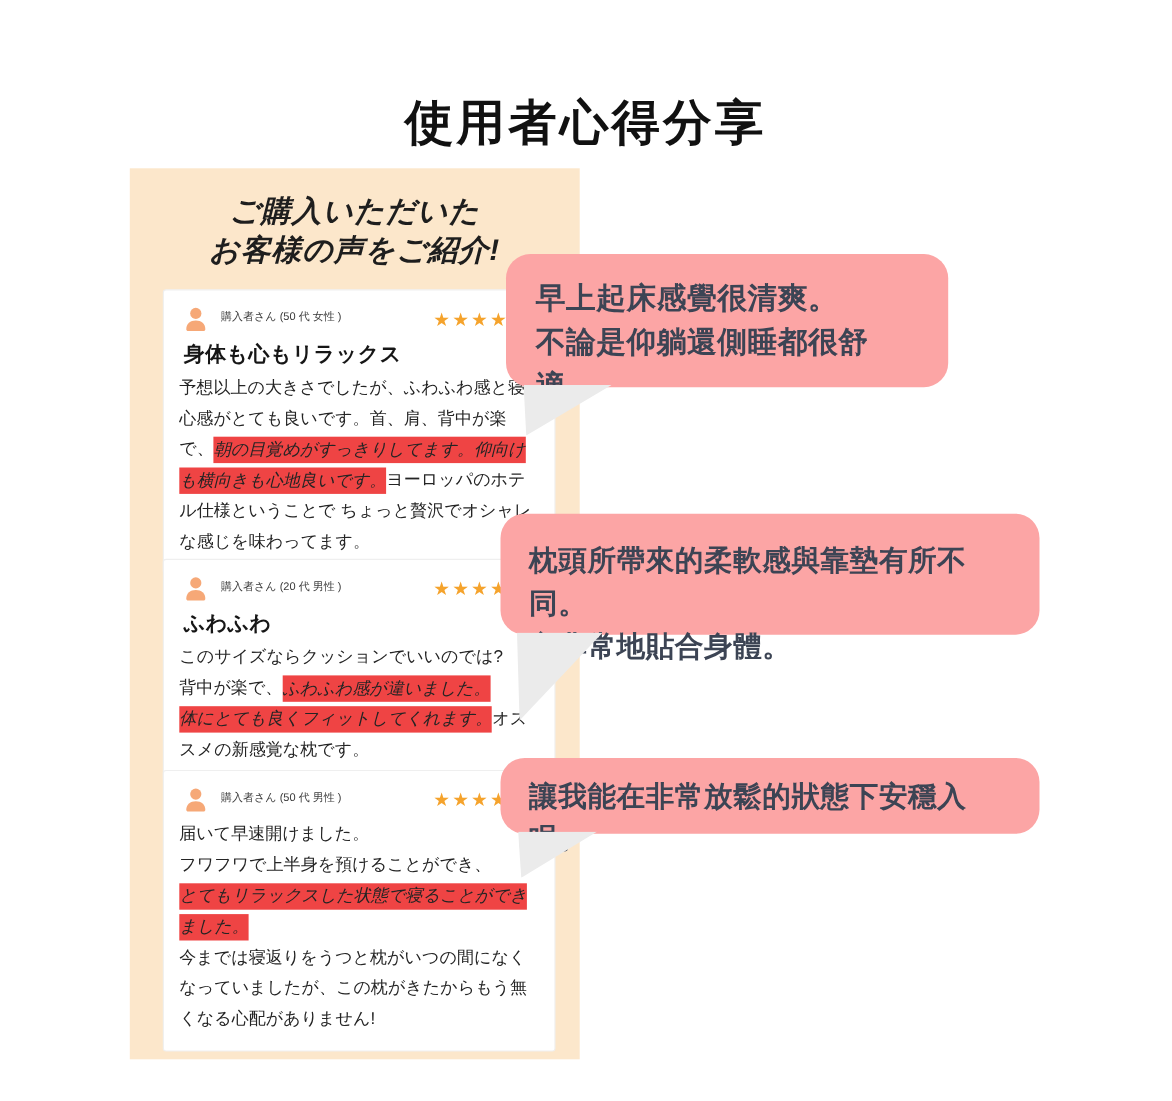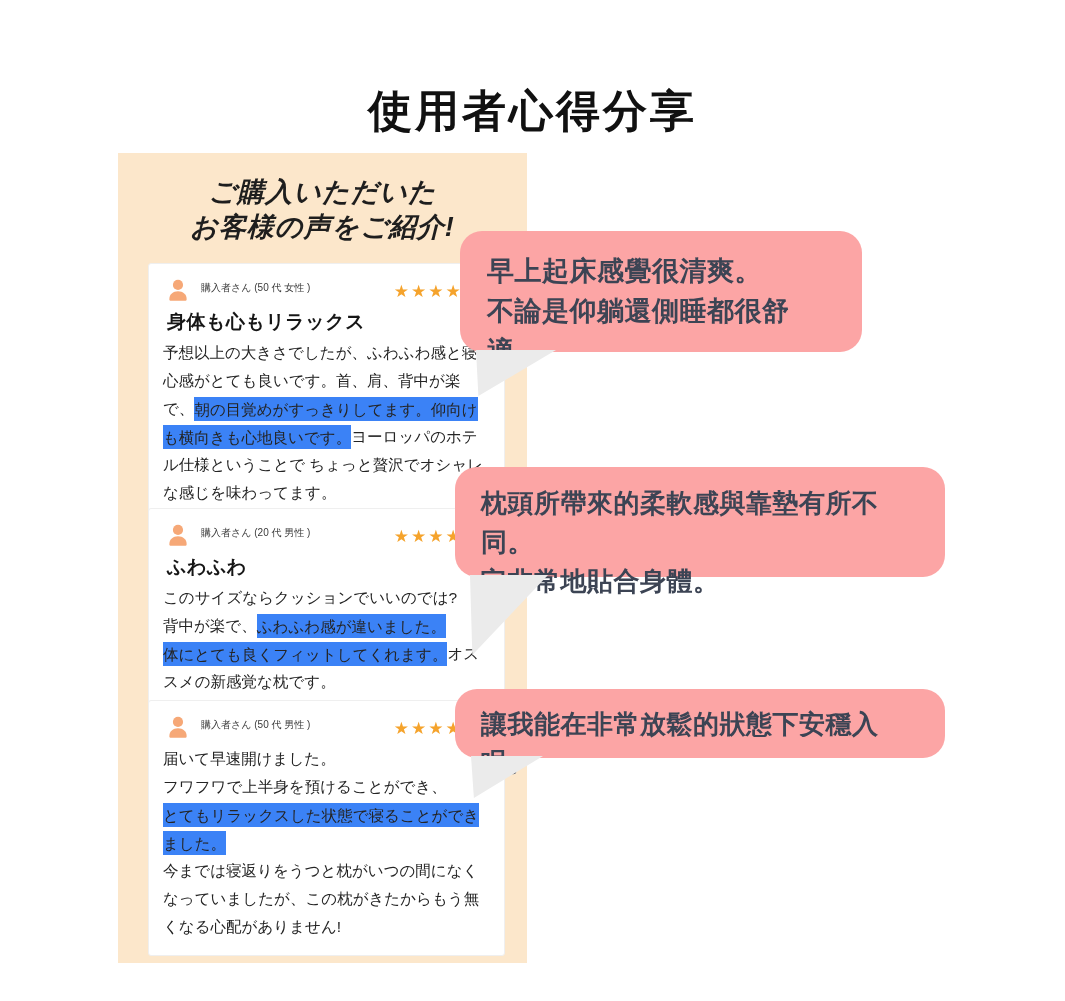--- a/index.html
+++ b/index.html
@@ -36,30 +36,30 @@
   .stars{
     position:absolute;right:10px;top:5px;font-size:17px;color:#F5A32C;
     letter-spacing:2px;white-space:nowrap;
   }
   .review-title{font-size:19px;font-weight:800;color:#161616;margin:3px 0 4px 4px;letter-spacing:0.5px;}
   .review-body{
     font-size:15.5px;color:#242424;line-height:28px;margin-top:2px;
     text-align:left;overflow-wrap:anywhere;
   }
   .card-3 .review-body{}
-  .review-body .hl{background:#3b82f6;padding:3.5px 0;}
+  .review-body .hl{background:#ef4444;padding:3.5px 0;font-style:italic;}
 
   .bubble{
     position:absolute;background:#fca5a5;border-radius:22px;z-index:5;
     color:#3C4454;font-weight:800;box-sizing:border-box;
   }
   .bubble .tail{position:absolute;background:#EBEBEB;}
   .bubble-1{left:460px;top:231px;width:402px;height:121px;padding:20px 20px 0 27px;font-size:27px;line-height:40px;letter-spacing:0.5px;}
   .bubble-1 .tail{left:16px;bottom:-44px;width:80px;height:46px;clip-path:polygon(0 0,100% 0,3% 100%);}
-  .bubble-2{left:455px;top:467px;width:490px;height:110px;padding:17px 18px 0 26px;font-size:26px;line-height:39px;letter-spacing:0.5px;}
+  .bubble-2{left:455px;top:467px;width:490px;height:110px;padding:23px 18px 0 26px;font-size:26px;line-height:39px;letter-spacing:0.5px;}
   .bubble-2 .tail{left:15px;bottom:-78px;width:78px;height:80px;clip-path:polygon(0 0,100% 0,3% 100%);}
   .bubble-3{left:455px;top:689px;width:490px;height:69px;padding:16px 18px 0 26px;font-size:26px;line-height:38px;letter-spacing:0.5px;}
   .bubble-3 .tail{left:16px;bottom:-40px;width:72px;height:42px;clip-path:polygon(0 0,100% 0,4% 100%);}
 </style>
 </head>
 <body>
 
 <div class="stage">
 
   <div class="page-title">使用者心得分享</div>

